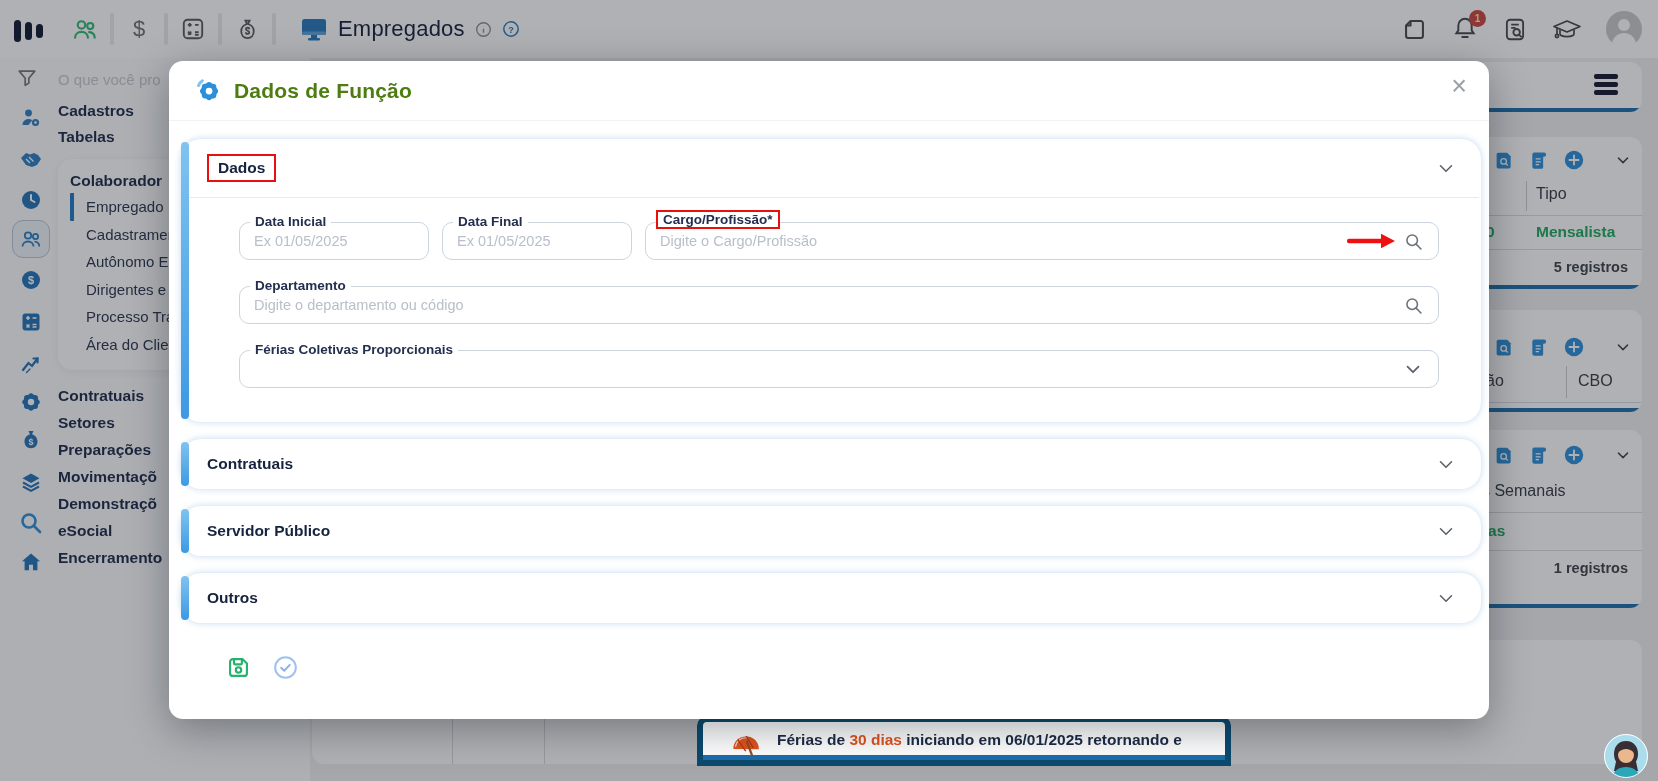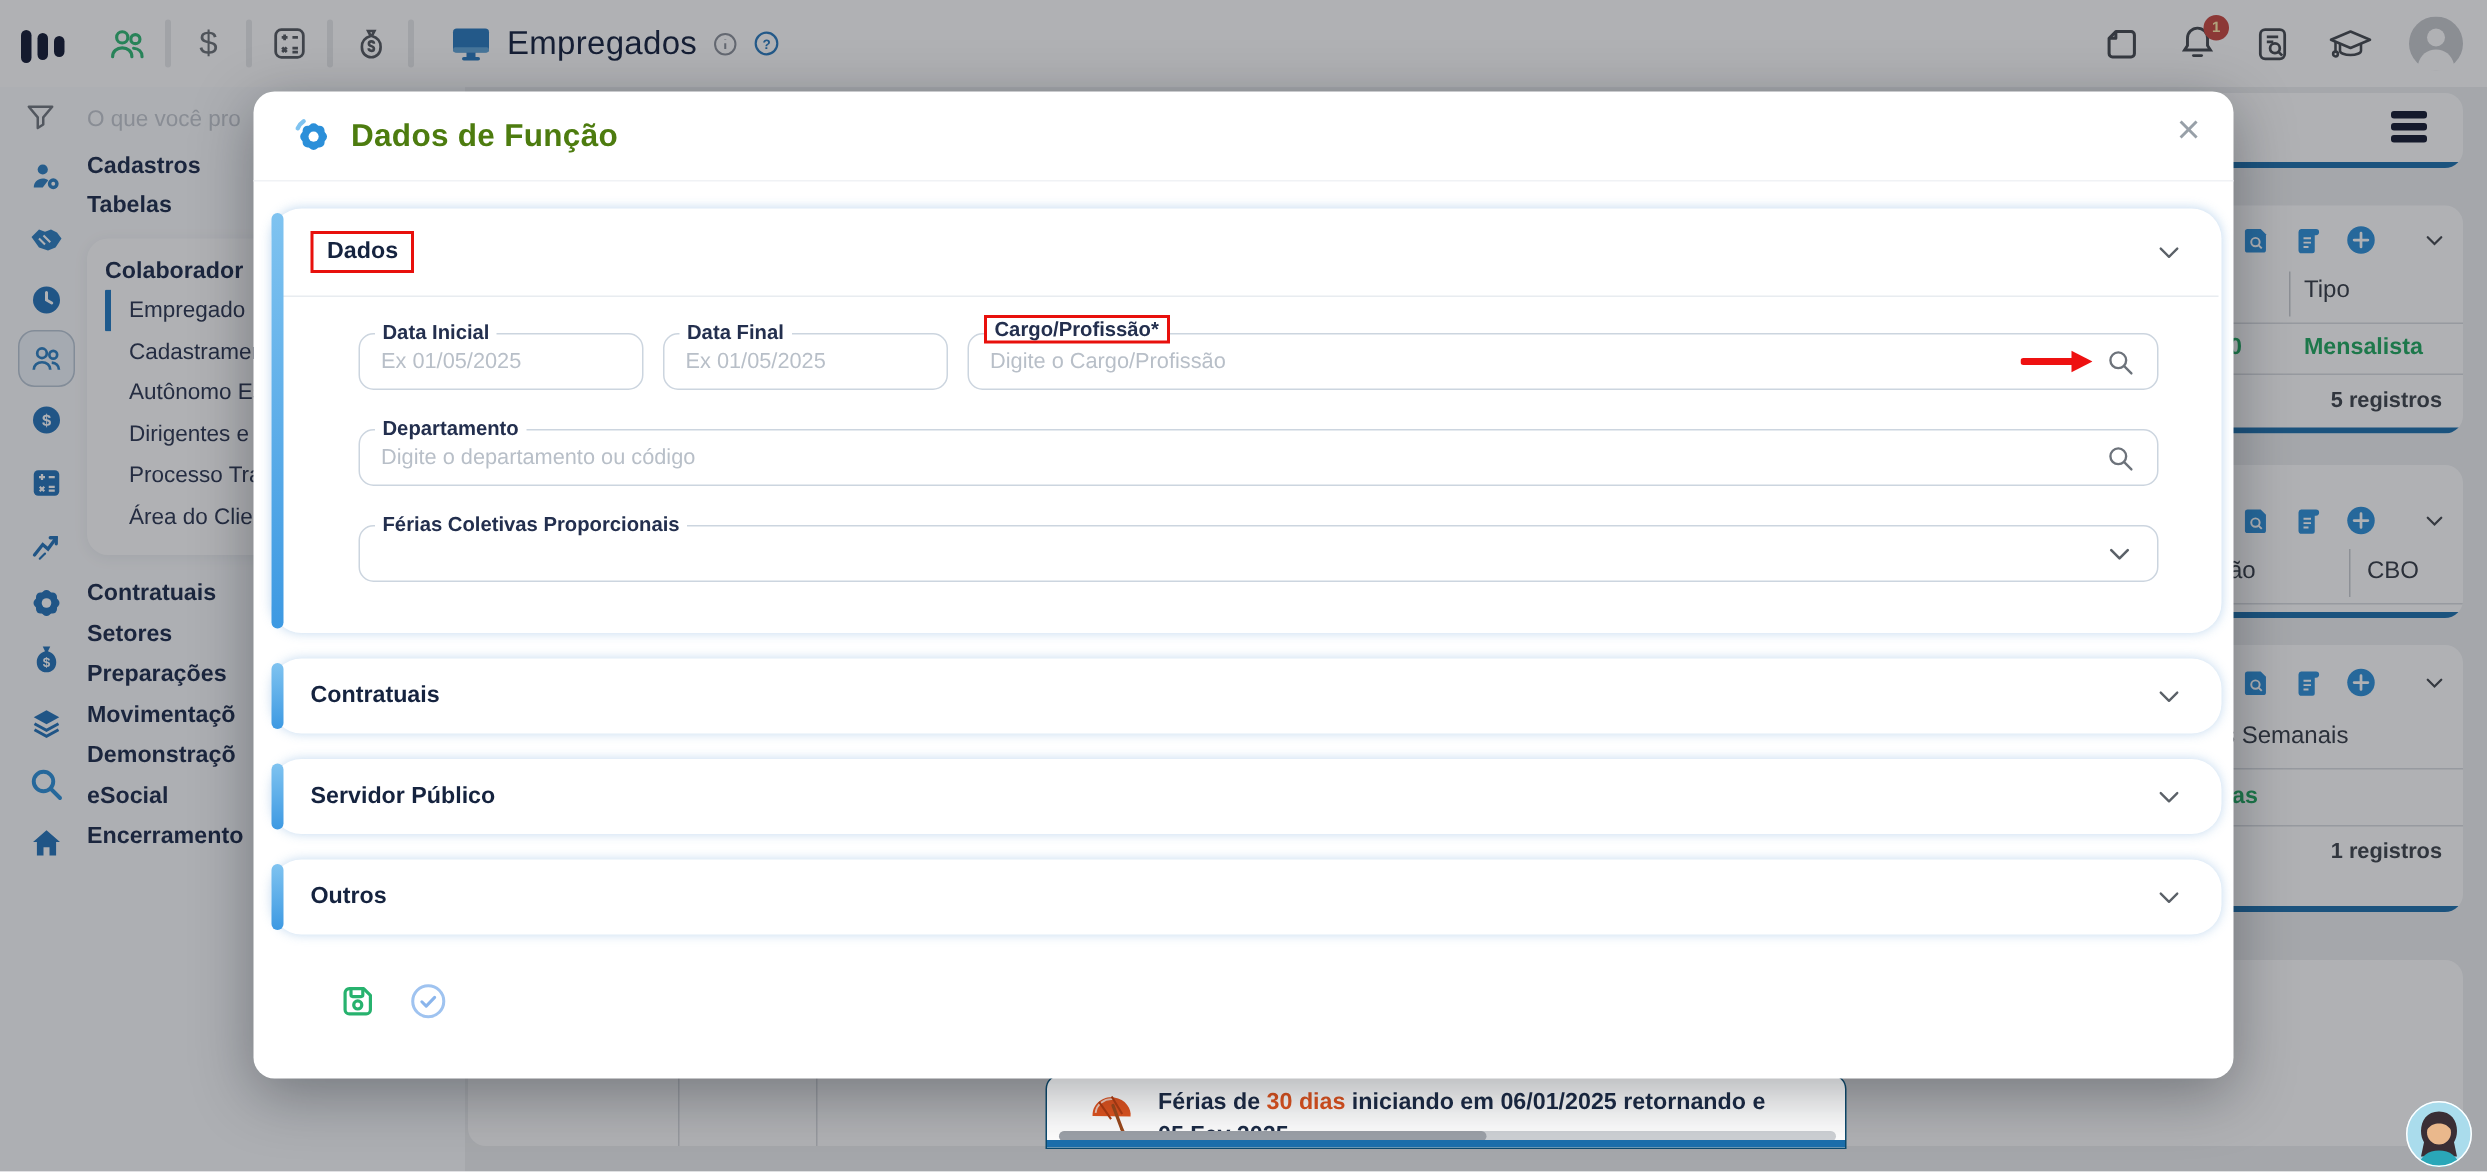--- a/index.html
+++ b/index.html
@@ -61,21 +61,21 @@
 .bottom-panel { position:absolute; left:312px; top:640px; width:1330px; height:124px; background:#fff;
   border-radius:12px; overflow:hidden; }
 .bp-line { position:absolute; top:58px; bottom:0; width:1px; background:#d8dadd; }
 .sad-illy { position:absolute; left:448px; top:64px; }
 
 
 .overlay { position:absolute; inset:0; background:rgba(28,32,40,.35); z-index:50; }
 
 
 .notif { position:absolute; left:697px; top:716px; width:534px; height:50px; background:#fff;
-  border-radius:10px 10px 0 0; overflow:hidden; z-index:60; border:1px solid #0c4a6e; }
+  border-radius:10px 10px 0 0; overflow:hidden; z-index:60; border:6px solid #0c4a6e; }
 .notif-icon { position:absolute; left:26px; top:10px; }
 .notif-text { position:absolute; left:74px; top:9px; font-size:15.5px; font-weight:700; color:#1c2b46; white-space:nowrap; }
 .notif-text .hl { color:#e2541f; }
 .notif-line2 { position:absolute; left:74px; top:31px; font-size:15.5px; font-weight:700; color:#1c2b46; }
 .hscroll { position:absolute; left:8px; right:6px; top:37px; height:7px; background:#cfd2d6; border-radius:4px; }
 .hscroll .thumb { position:absolute; left:0; top:0; height:7px; width:55%; background:#9ca1a8; border-radius:4px; }
 .notif .bluebottom { position:absolute; left:0; right:0; bottom:0; height:5px; background:#1b6fad; }
 
 
 .modal { position:absolute; left:169px; top:61px; width:1320px; height:658px; background:#fff;

